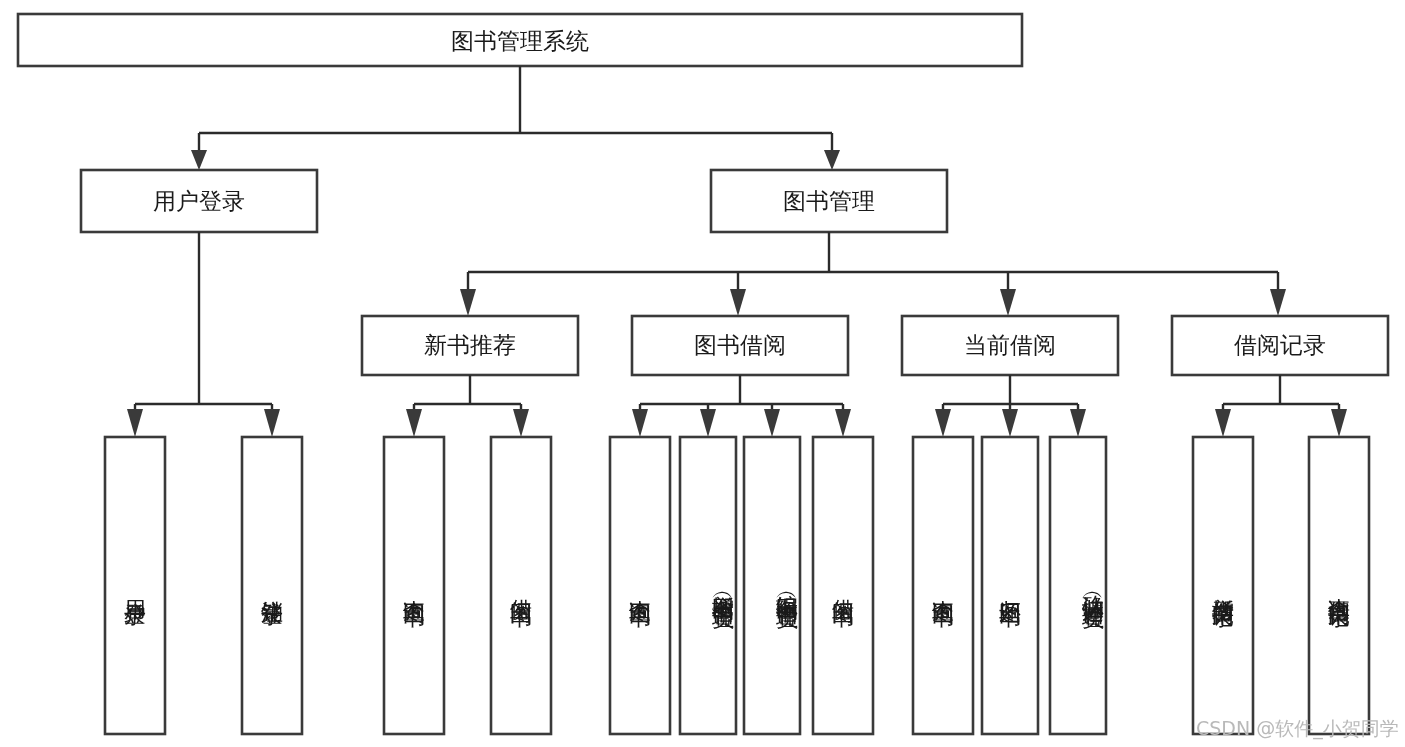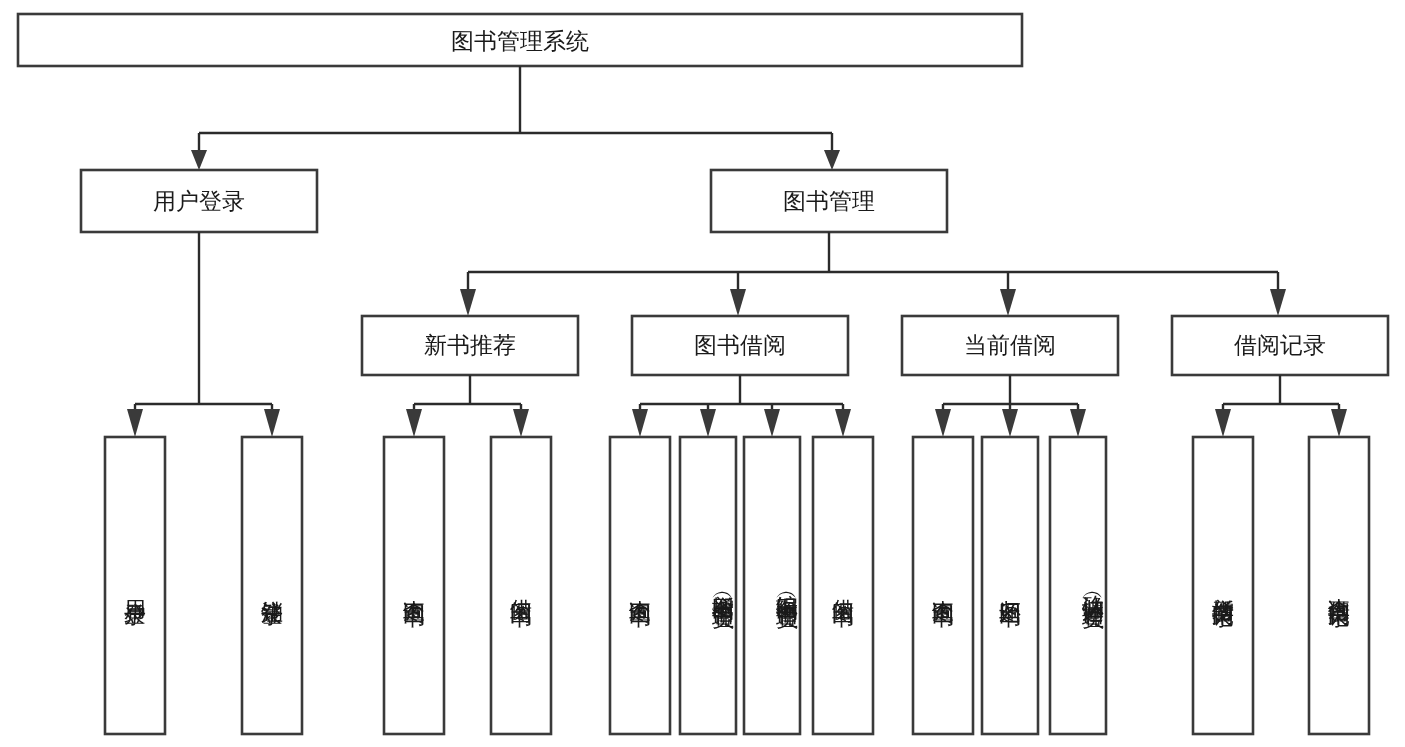--- a/index.html
+++ b/index.html
@@ -226,14 +226,15 @@
   <div class="leaf-label-wrap" style="left:744px; top:441px; width:56px; height:289px; align-items:flex-start;">编辑图书（管理员）</div>
   <div class="leaf-label-wrap" style="left:813px; top:437px; width:60px; height:297px;">借阅图书</div>
 
   <div class="leaf-label-wrap" style="left:913px; top:437px; width:60px; height:297px;">查询图书</div>
   <div class="leaf-label-wrap" style="left:982px; top:437px; width:56px; height:297px;">归还图书</div>
   <div class="leaf-label-wrap" style="left:1050px; top:441px; width:56px; height:289px; align-items:flex-start;">确认归还（管理员）</div>
 
   <div class="leaf-label-wrap" style="left:1193px; top:437px; width:60px; height:297px;">新增借阅记录</div>
   <div class="leaf-label-wrap" style="left:1309px; top:437px; width:60px; height:297px;">查询借阅记录</div>
 
+  <div class="watermark" style="left:1196px; top:716px;">CSDN @软件_小贺同学</div>
 
 </div>
 
 </body></html>

